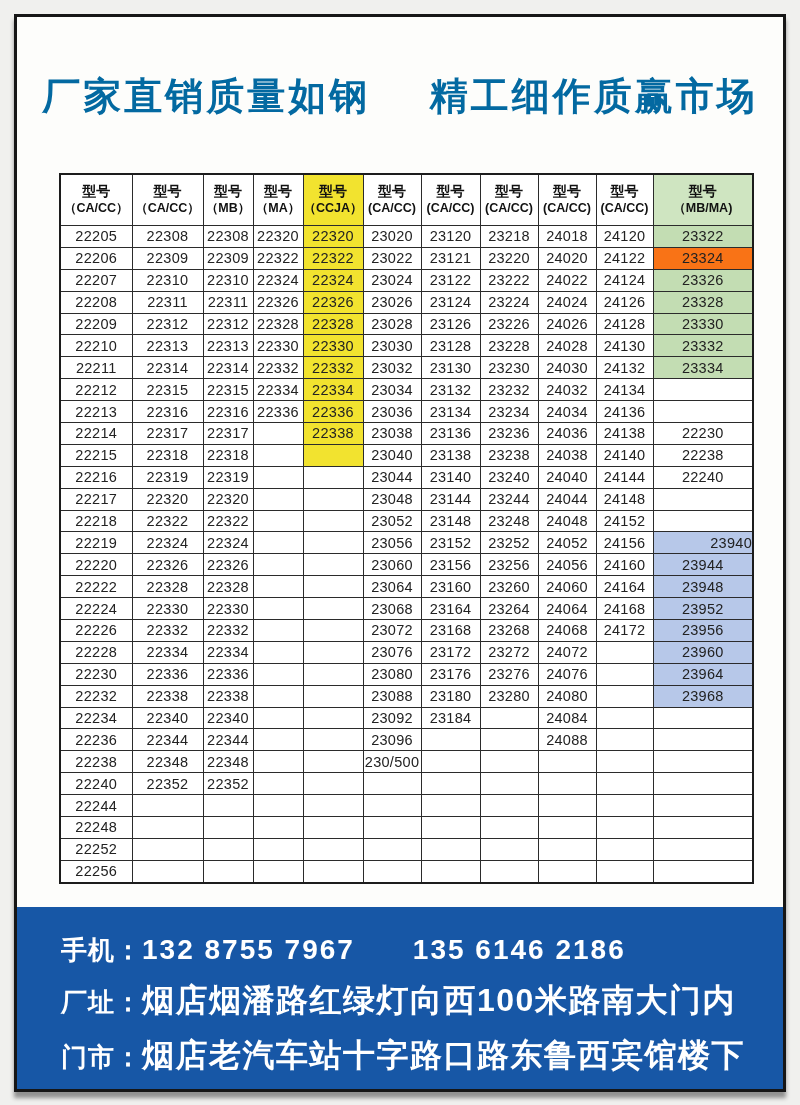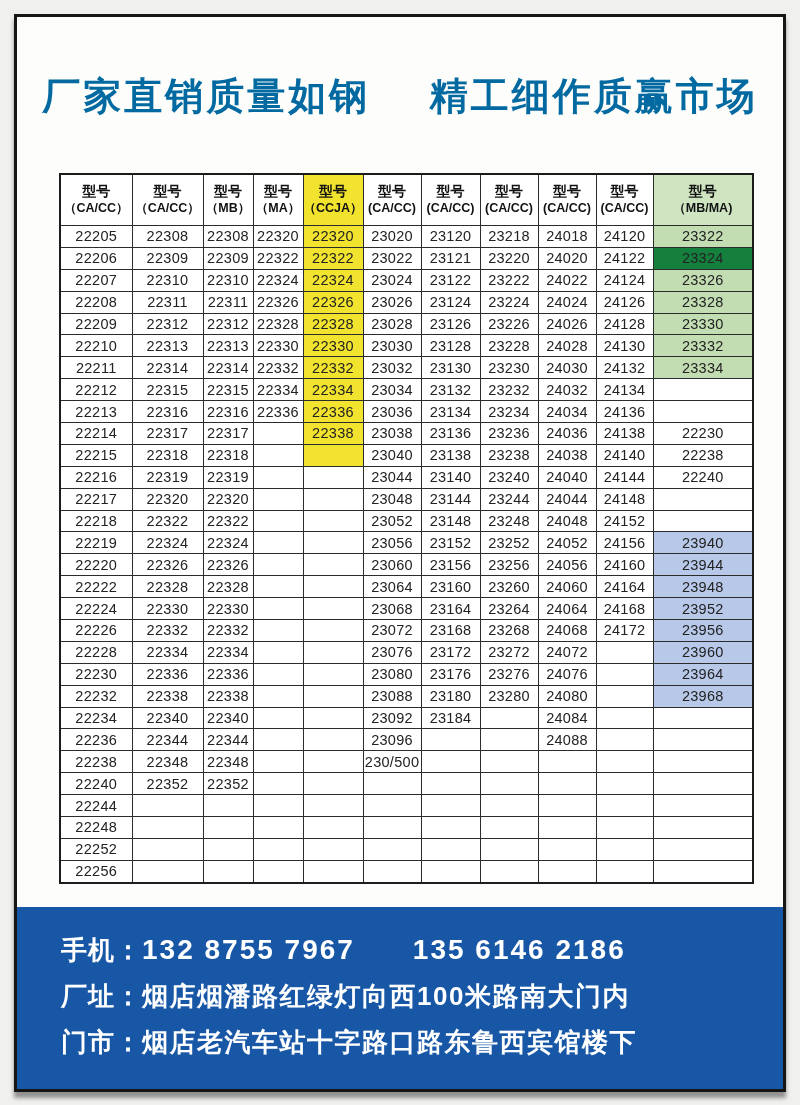--- a/index.html
+++ b/index.html
@@ -53,21 +53,21 @@
     box-sizing:border-box;
     color:#ffffff;
   }
   .frow{
     display:flex;align-items:baseline;
     font-weight:bold;
     margin-bottom:11px;
     white-space:nowrap;
   }
   .flabel{font-size:26px;letter-spacing:1px;}
-  .fval{font-size:26px;letter-spacing:1.5px;}
+  .fval{font-size:32px;letter-spacing:1.5px;}
   .fval.num{font-size:28px;letter-spacing:2px;}
   .gap2{margin-left:58px;}
 </style>
 </head>
 <body>
 
 <div class="photo">
 
   <div class="title">
     <span class="t-left">厂家直销质量如钢</span>
@@ -154,21 +154,21 @@
           <td>22206</td>
           <td>22309</td>
           <td>22309</td>
           <td>22322</td>
           <td style="background: rgb(242, 227, 47);">22322</td>
           <td>23022</td>
           <td>23121</td>
           <td>23220</td>
           <td>24020</td>
           <td>24122</td>
-          <td style="background: #15803d;">23324</td>
+          <td style="background: #f97316;">23324</td>
         </tr>
         <tr>
           <td>22207</td>
           <td>22310</td>
           <td>22310</td>
           <td>22324</td>
           <td style="background: rgb(242, 227, 47);">22324</td>
           <td>23024</td>
           <td>23122</td>
           <td>23222</td>
@@ -323,21 +323,21 @@
           <td>22219</td>
           <td>22324</td>
           <td>22324</td>
           <td></td>
           <td></td>
           <td>23056</td>
           <td>23152</td>
           <td>23252</td>
           <td>24052</td>
           <td>24156</td>
-          <td style="background: rgb(183, 200, 233);">23940</td>
+          <td style="background: rgb(183, 200, 233); text-align: right;">23940</td>
         </tr>
         <tr>
           <td>22220</td>
           <td>22326</td>
           <td>22326</td>
           <td></td>
           <td></td>
           <td>23060</td>
           <td>23156</td>
           <td>23256</td>

